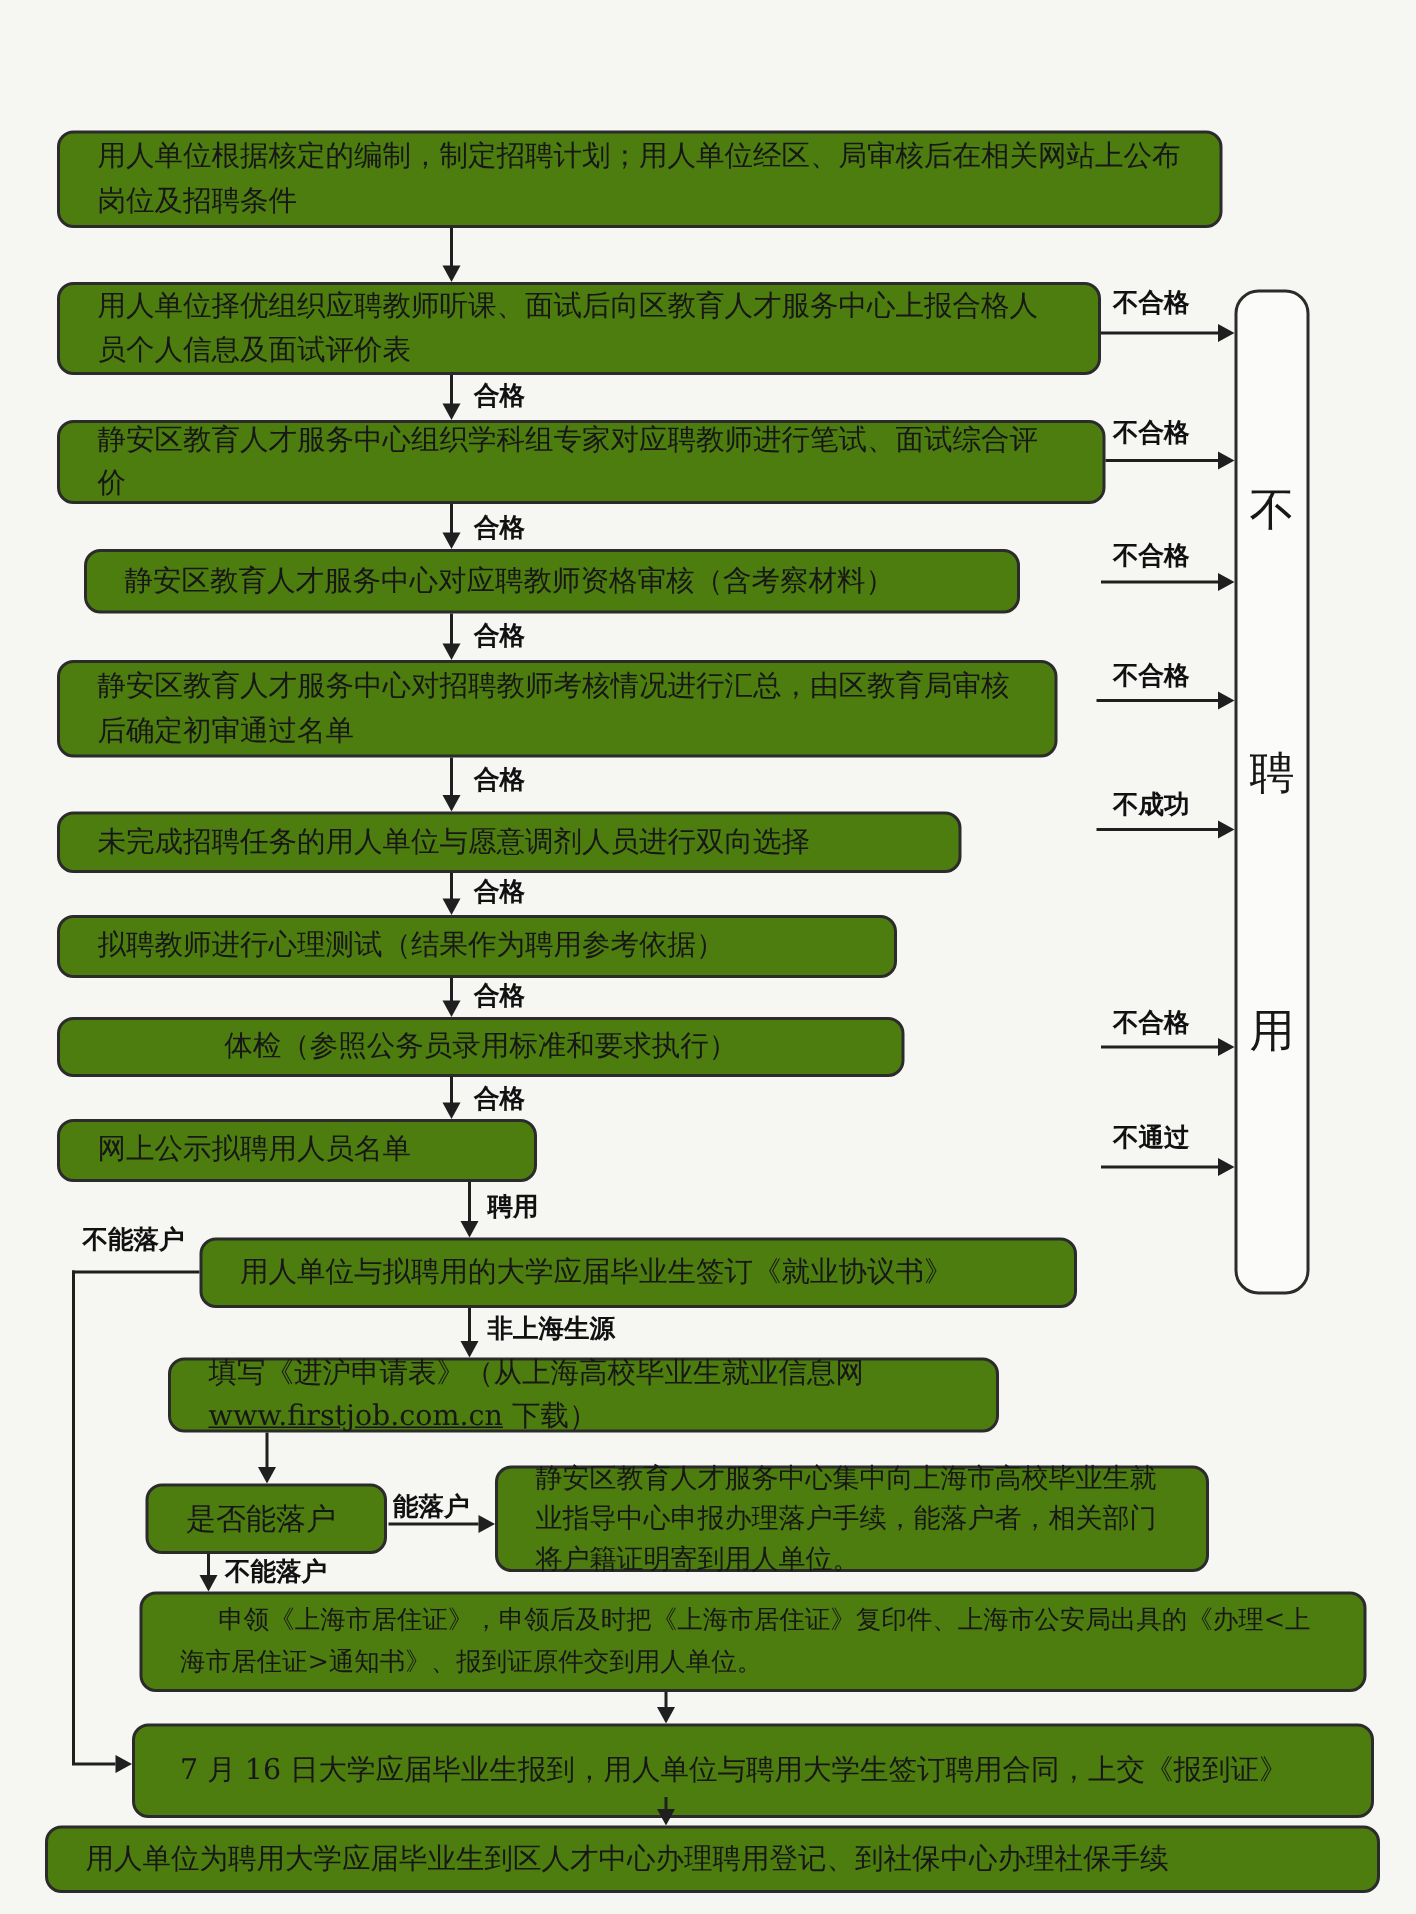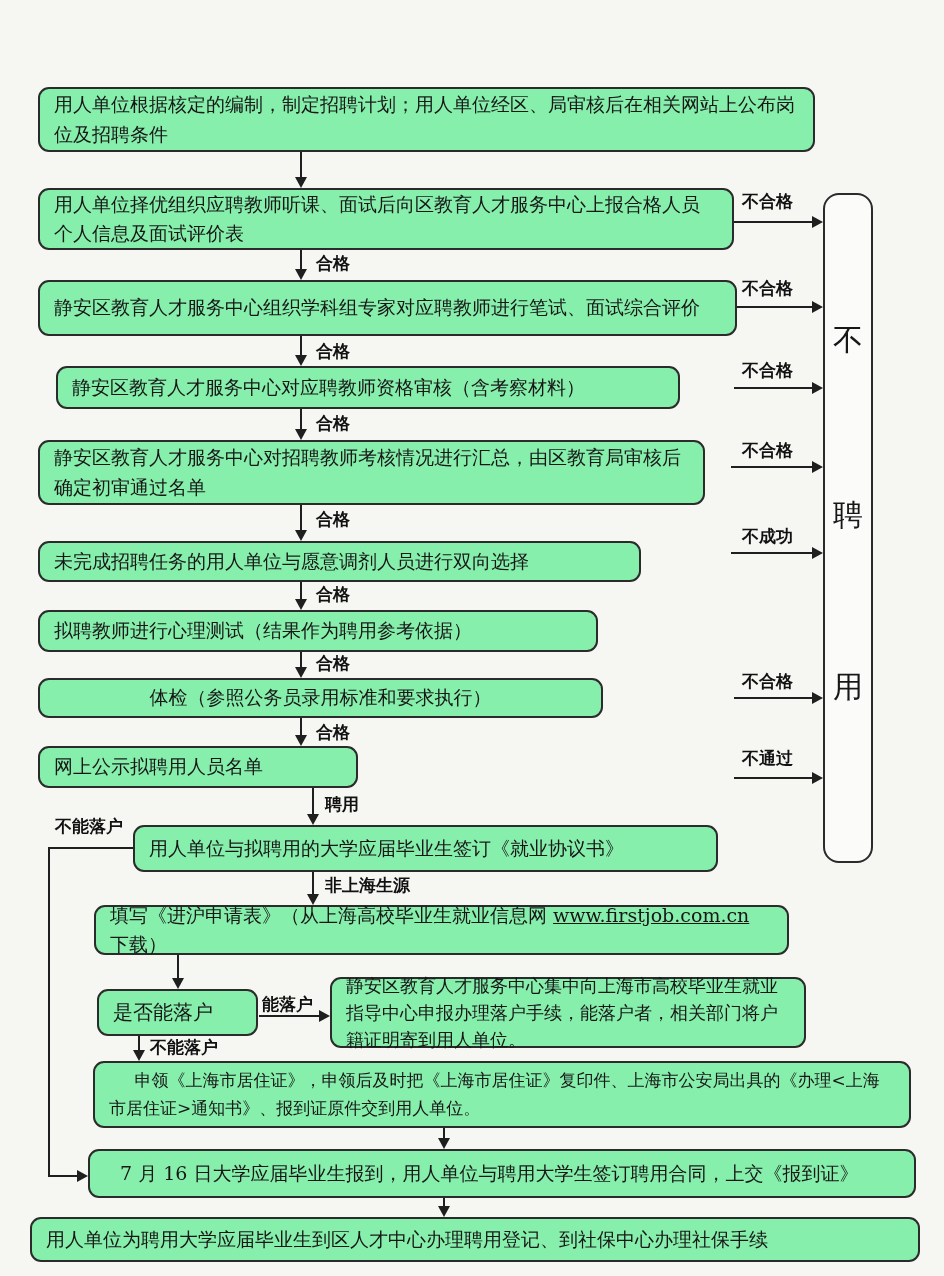--- a/index.html
+++ b/index.html
@@ -13,27 +13,27 @@
     overflow:hidden;
   }
   .title{
     position:absolute;left:0;top:42px;width:944px;
     text-align:center;font-size:30px;font-weight:bold;
     letter-spacing:1px;
     font-family:"DejaVu Serif", serif;
   }
   .box{
     position:absolute;
-    background:#86efac;
+    background:#4d7c0f;
     border:2px solid #2b2b2b;
     border-radius:11px;
     box-sizing:border-box;
     display:flex;align-items:center;
     font-size:19px;line-height:1.55;
-    padding:4px 14px;
+    padding:4px 25px;
   }
   .box .txt{display:inline;}
   .tallbox{
     position:absolute;
     left:823px;top:193px;width:50px;height:670px;
     background:#fbfbfa;
     border:2px solid #2b2b2b;
     border-radius:16px;
     box-sizing:border-box;
   }
@@ -97,37 +97,37 @@
   </div>
 
   <div class="box" style="left:38px;top:746px;width:320px;height:42px;">
     <span class="txt">网上公示拟聘用人员名单</span>
   </div>
 
   <div class="box" style="left:133px;top:825px;width:585px;height:47px;">
     <span class="txt">用人单位与拟聘用的大学应届毕业生签订《就业协议书》</span>
   </div>
 
-  <div class="box" style="left:94px;top:905px;width:695px;height:50px;">
+  <div class="box" style="left:112px;top:905px;width:554px;height:50px;">
     <span class="txt"><span>填写《进沪申请表》（从上海高校毕业生就业信息网 </span><span class="url">www.firstjob.com.cn</span><span> 下载）</span></span>
   </div>
 
   <div class="box" style="left:97px;top:989px;width:161px;height:47px;font-size:20px;">
     <span class="txt">是否能落户</span>
   </div>
 
   <div class="box" style="left:330px;top:977px;width:476px;height:71px;font-size:18px;line-height:1.5;">
     <span class="txt">静安区教育人才服务中心集中向上海市高校毕业生就业指导中心申报办理落户手续，能落户者，相关部门将户籍证明寄到用人单位。</span>
   </div>
 
   <div class="box" style="left:93px;top:1061px;width:818px;height:67px;font-size:17px;line-height:1.6;">
     <span class="txt" style="text-indent:1.5em;display:inline-block;">申领《上海市居住证》，申领后及时把《上海市居住证》复印件、上海市公安局出具的《办理&lt;上海市居住证&gt;通知书》、报到证原件交到用人单位。</span>
   </div>
 
-  <div class="box" style="left:88px;top:1149px;width:828px;height:49px;padding-left:30px;">
+  <div class="box" style="left:88px;top:1149px;width:828px;height:63px;padding-left:30px;">
     <span class="txt">7 月 16 日大学应届毕业生报到，用人单位与聘用大学生签订聘用合同，上交《报到证》</span>
   </div>
 
   <div class="box" style="left:30px;top:1217px;width:890px;height:45px;">
     <span class="txt">用人单位为聘用大学应届毕业生到区人才中心办理聘用登记、到社保中心办理社保手续</span>
   </div>
 
   <div class="tallbox">
     <span style="top:125px;">不</span>
     <span style="top:300px;">聘</span>

